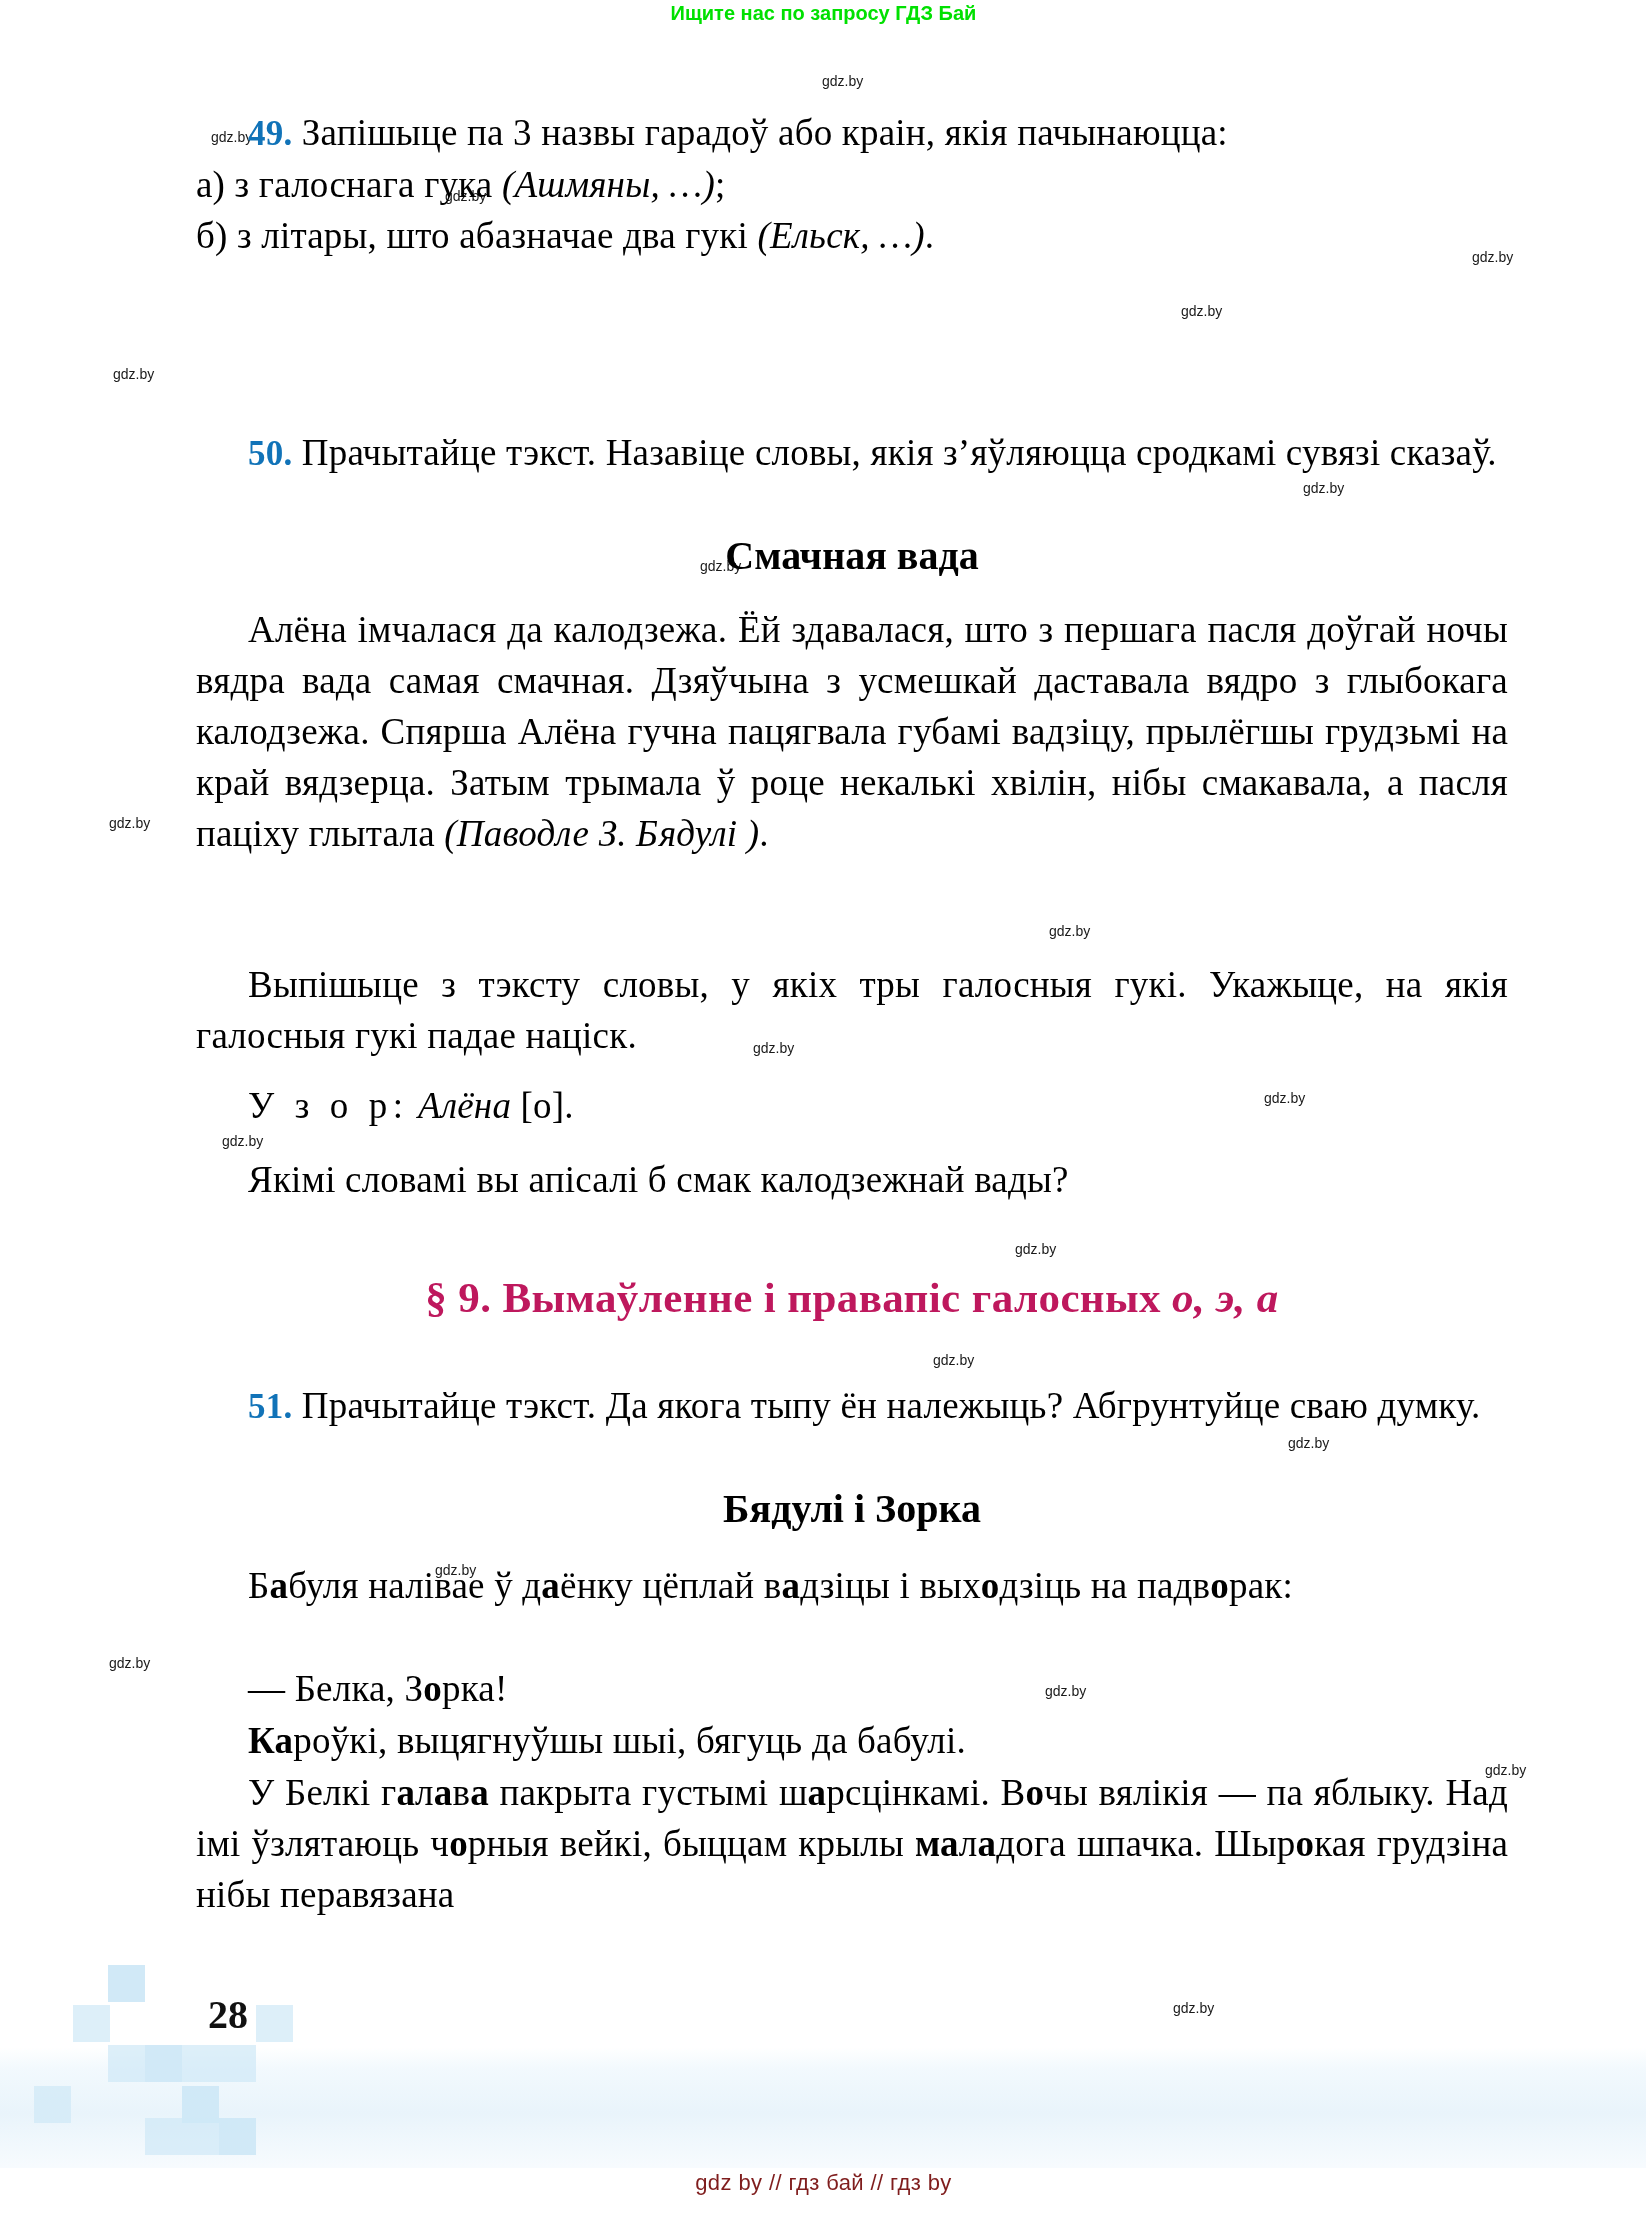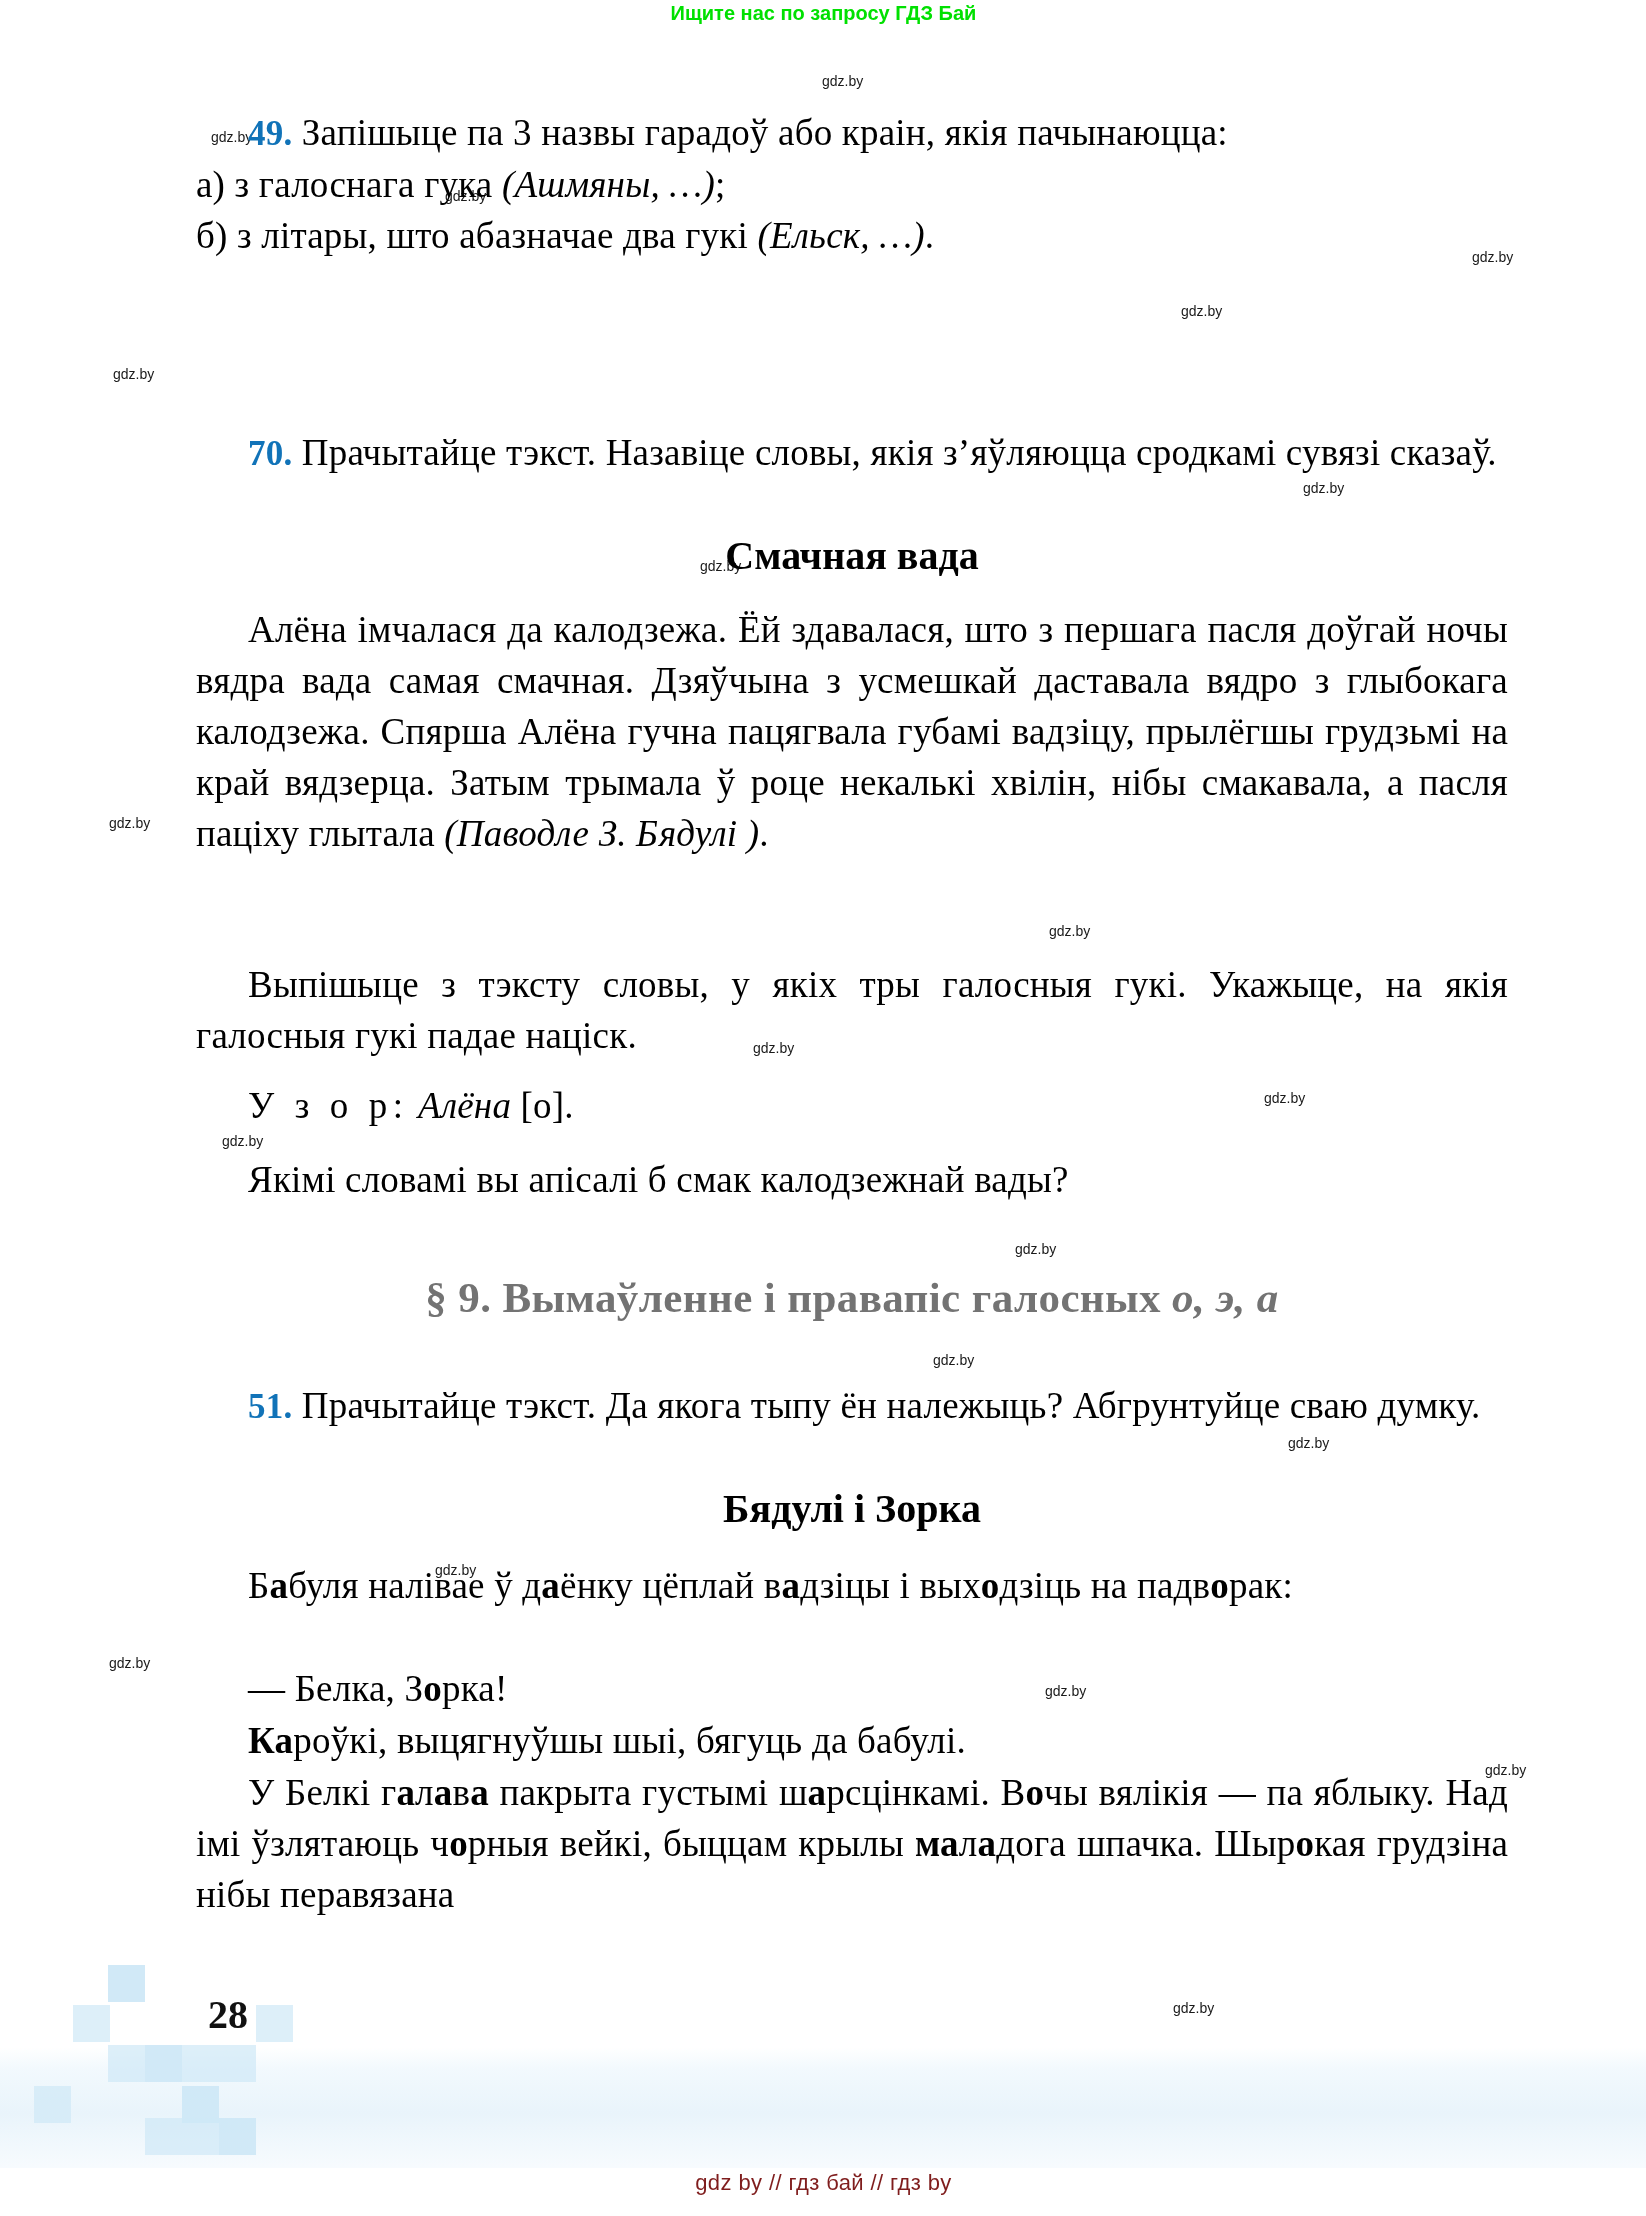--- a/index.html
+++ b/index.html
@@ -69,21 +69,21 @@
     font-size: 40px;
     font-weight: bold;
     line-height: 48px;
   }
 
   .sect {
     margin: 0;
     text-align: center;
     font-size: 43px;
     font-weight: bold;
-    color: #737373;
+    color: #be185d;
     line-height: 52px;
     letter-spacing: 0.4px;
   }
   .sect i { font-style: italic; }
 
   i.it { font-style: italic; }
   b.v { font-weight: bold; }
   .sp { letter-spacing: 5.6px; }
 
   
@@ -149,21 +149,21 @@
 
 <div class="page">
 
   <div class="blk" style="top:107px">
     <p class="t ind noj"><span class="num">49.</span> <span>Запішыце па 3 назвы гарадоў або краін, якія пачынаюцца:</span></p>
     <p class="t noj"><span>а) з галоснага гука </span><i class="it">(Ашмяны, …)</i><span>;</span></p>
     <p class="t noj"><span>б) з літары, што абазначае два гукі </span><i class="it">(Ельск, …)</i><span>.</span></p>
   </div>
 
   <div class="blk" style="top:427px">
-    <p class="t ind"><span class="num">70.</span> <span>Прачытайце тэкст. Назавіце словы, якія з’яўляюцца сродкамі сувязі сказаў.</span></p>
+    <p class="t ind"><span class="num">50.</span> <span>Прачытайце тэкст. Назавіце словы, якія з’яўляюцца сродкамі сувязі сказаў.</span></p>
   </div>
 
   <div class="blk" style="top:532px">
     <p class="ttl">Смачная вада</p>
   </div>
 
   <div class="blk" style="top:604px">
     <p class="t ind"><span>Алёна імчалася да калодзежа. Ёй здавалася, што з першага пасля доўгай ночы вядра вада самая смачная. Дзяўчына з усмешкай даставала вядро з глыбокага калодзежа. Спярша Алёна гучна пацягвала губамі вадзіцу, прылёгшы грудзьмі на край вядзерца. Затым трымала ў роце некалькі хвілін, нібы смакавала, а пасля паціху глытала </span><i class="it">(Паводле З. Бядулі )</i><span>.</span></p>
   </div>
 

